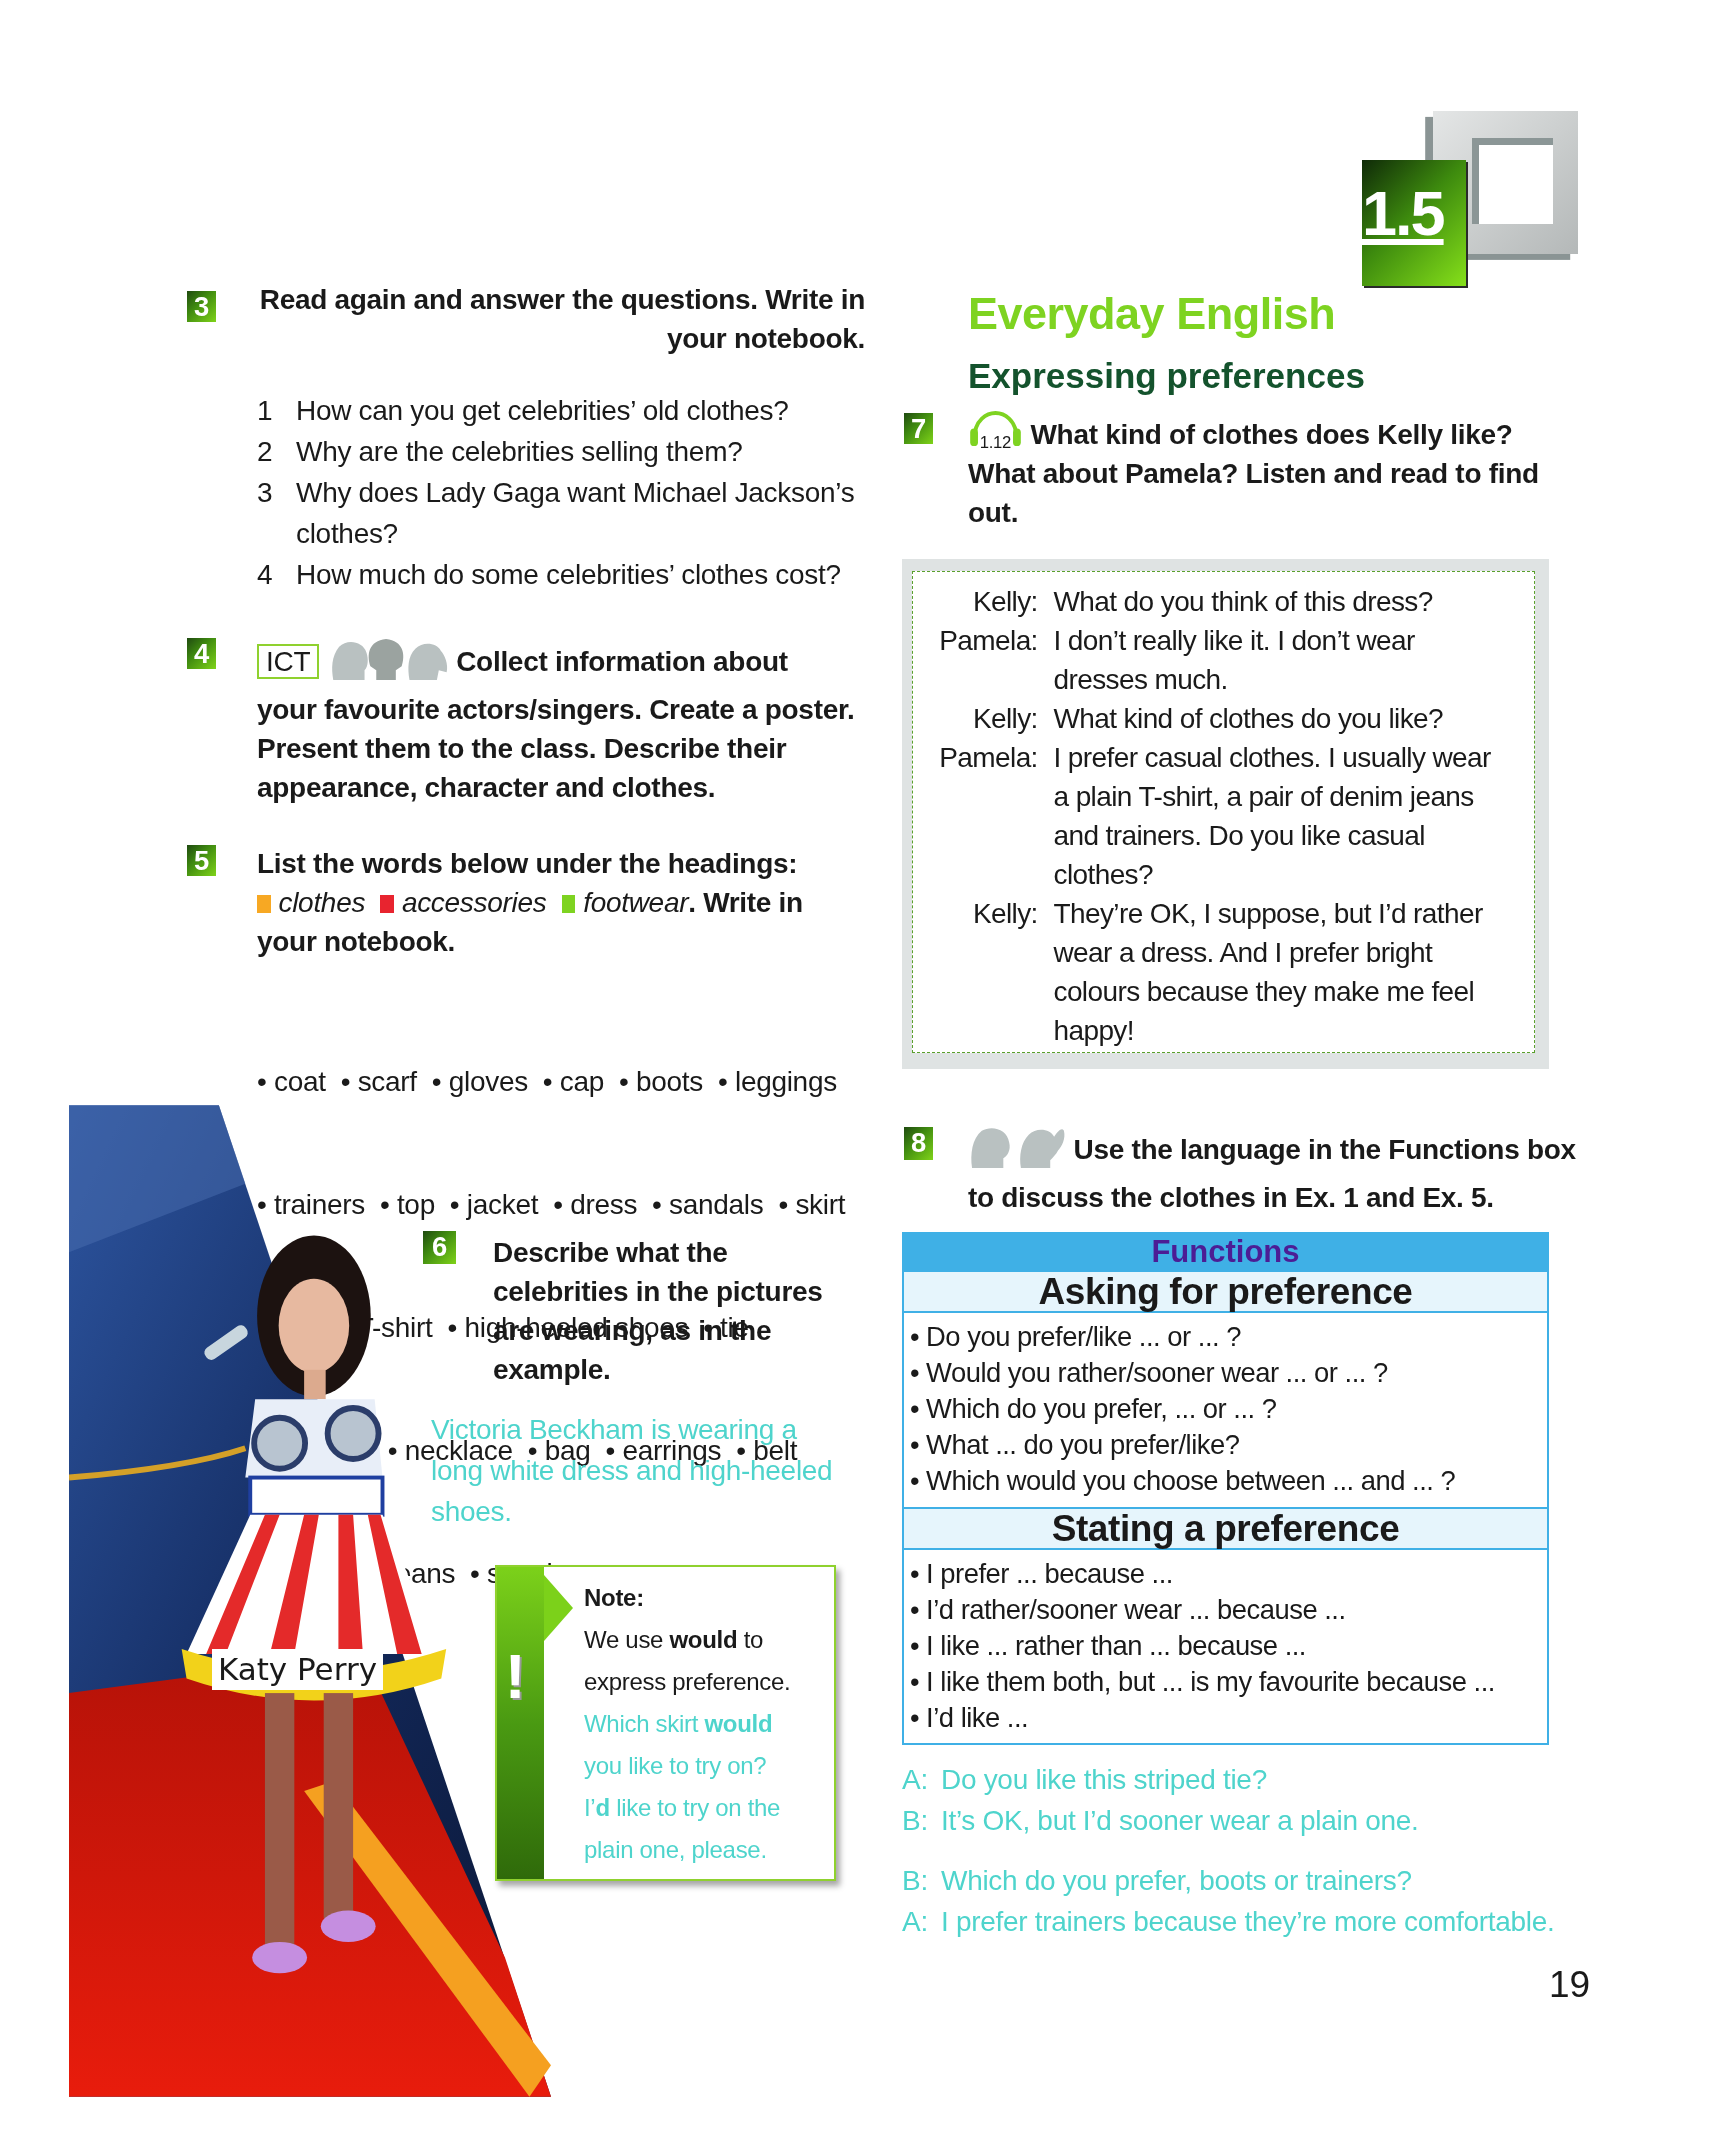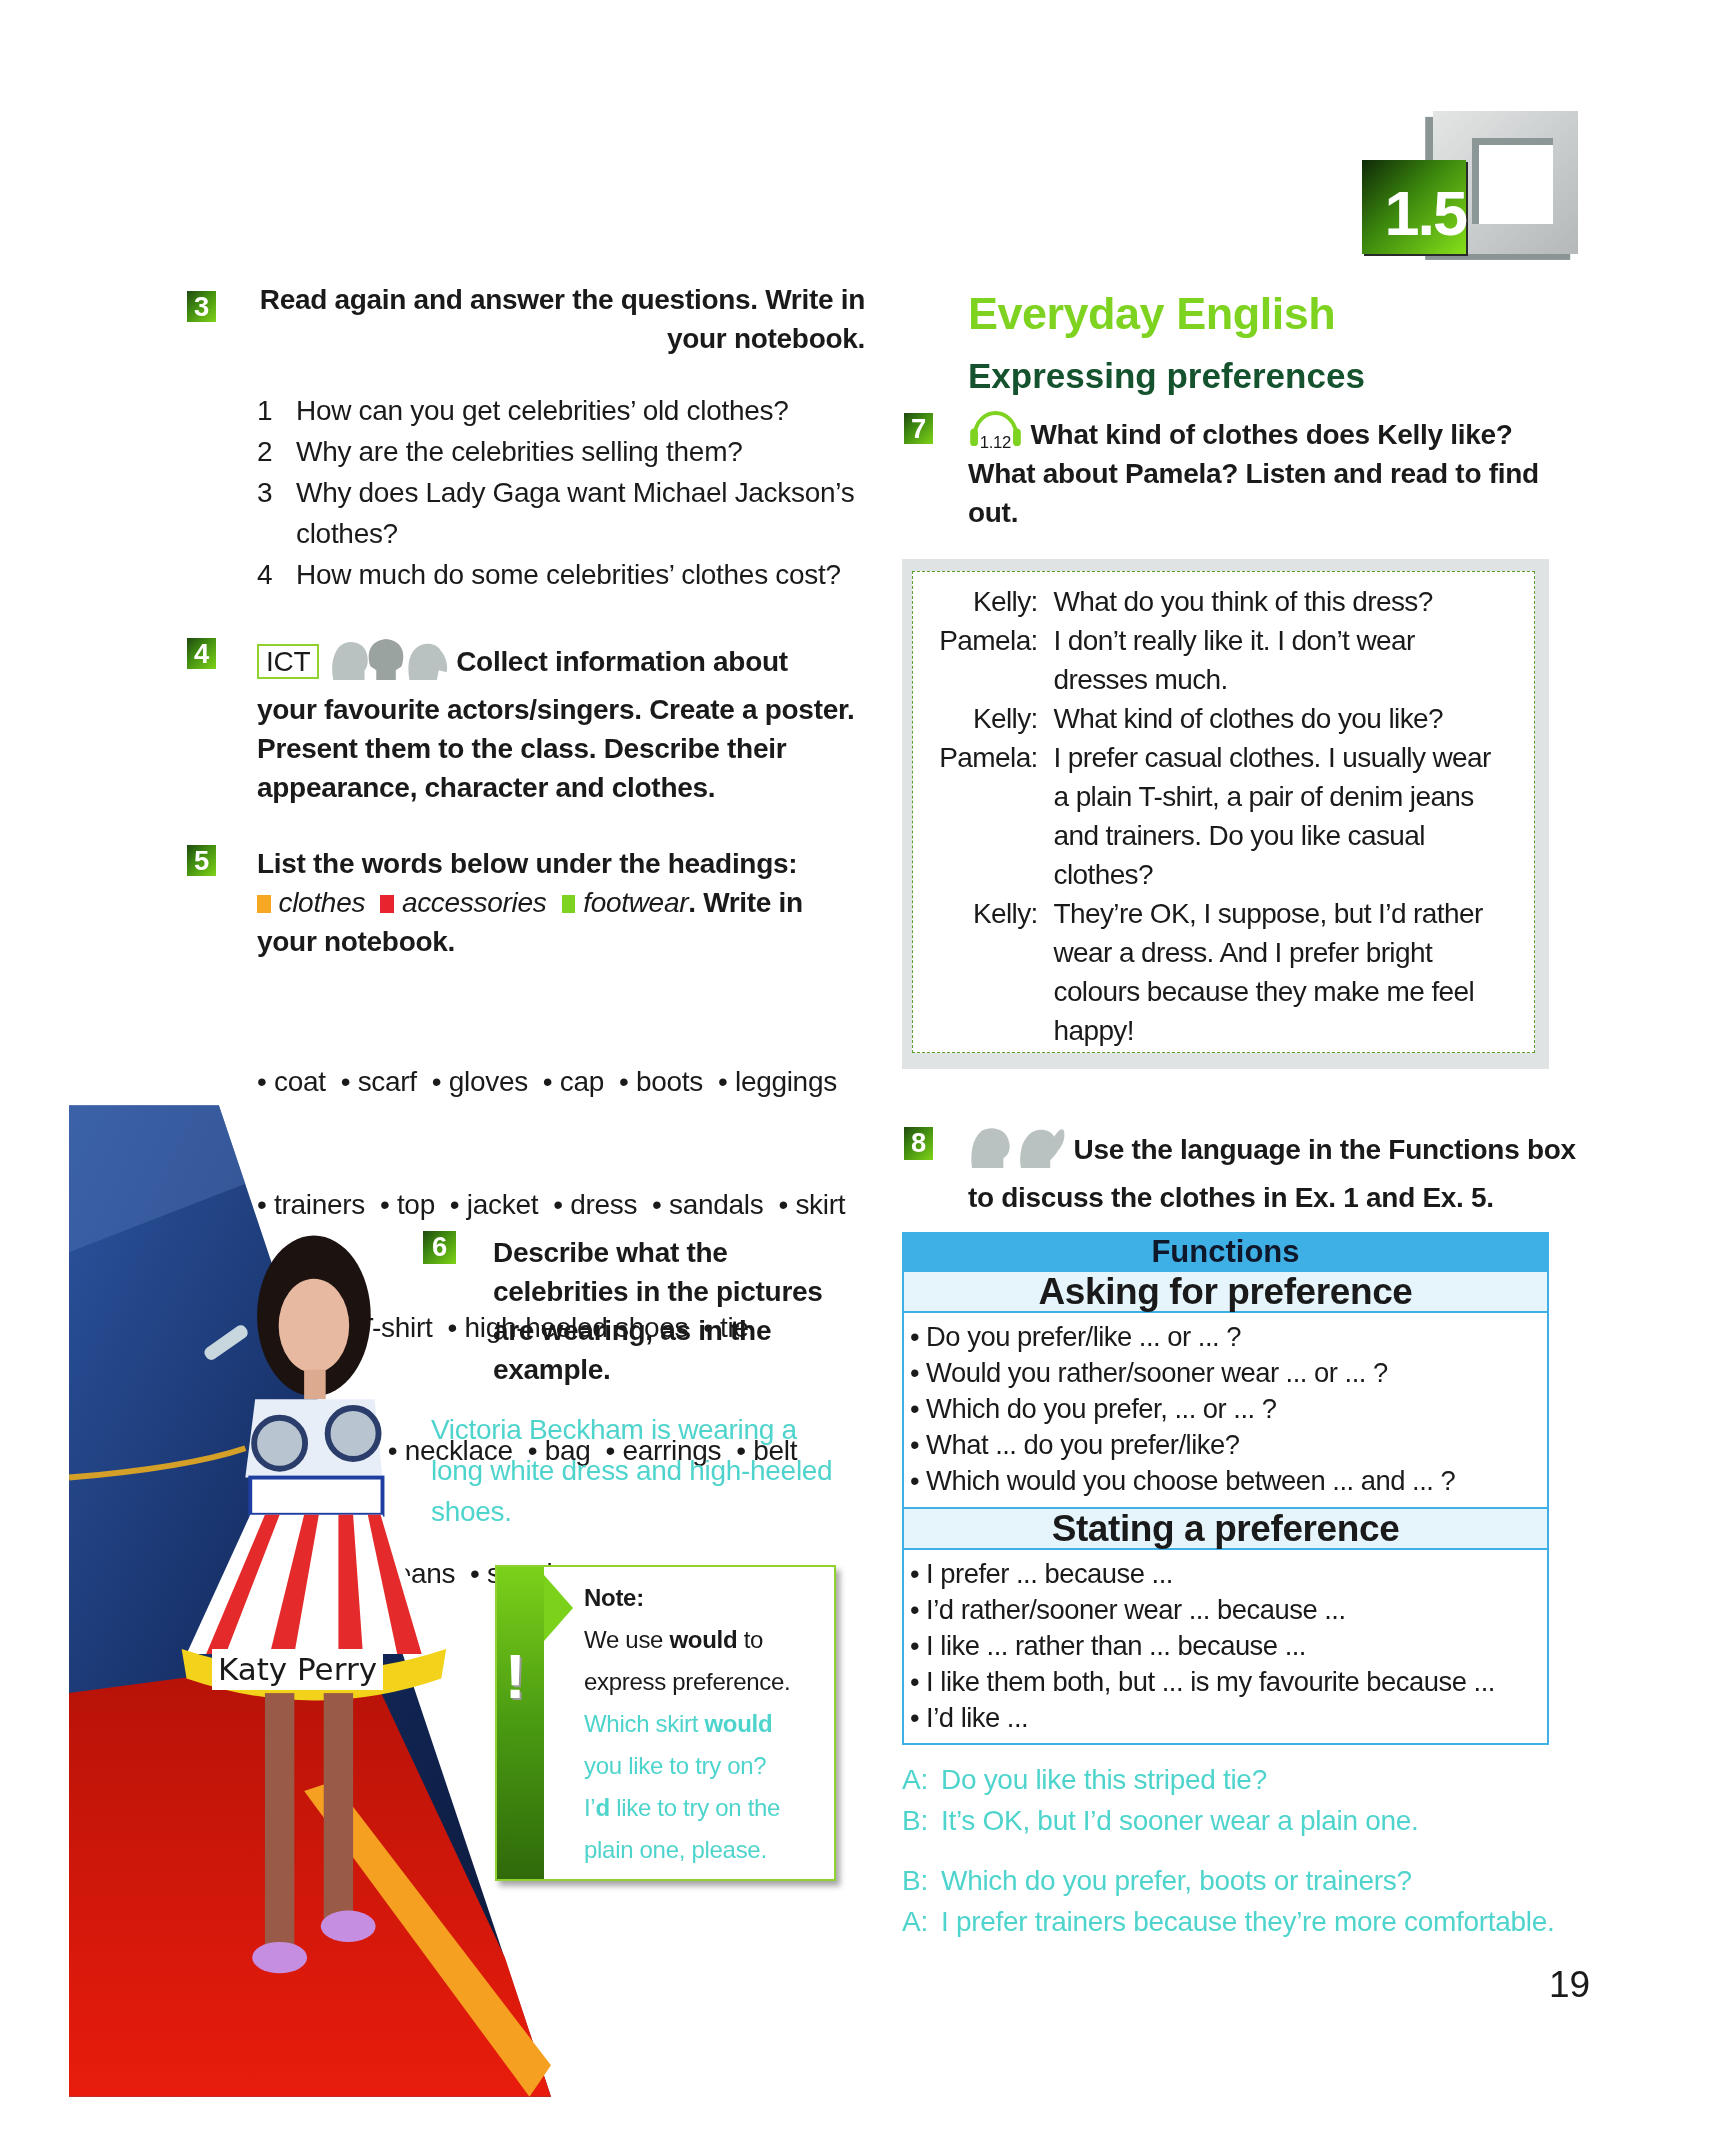--- a/index.html
+++ b/index.html
@@ -11,37 +11,37 @@
     background:linear-gradient(135deg,#1f4a10 0%,#3f8a10 40%,#7fd319 100%);
     font-family:"Liberation Sans", sans-serif; }
   .instr { font-size:28px; line-height:39px; font-weight:bold; letter-spacing:-0.3px; }
   .body-txt { font-size:28px; line-height:41px; letter-spacing:-0.3px; }
   .teal { color:#4ed4cc; }
   
   .unit-gray { position:absolute; left:1433px; top:111px; width:145px; height:143px;
     background:linear-gradient(135deg,#e4e6e6,#b4b8b8); box-shadow:-7.8px 5.9px 0 #8a9494; }
   .unit-gray-inner { position:absolute; left:39px; top:26.5px; width:81px; height:86px;
     background:#fff; border-top:7.8px solid #8b9696; border-left:7.8px solid #8b9696; box-sizing:border-box; }
-  .unit-green { position:absolute; left:1362px; top:160px; width:104px; height:94px;
+  .unit-green { position:absolute; left:1362px; top:160px; width:104px; height:126px;
     background:linear-gradient(135deg,#0f2a08 0%,#3d8a0e 45%,#86e01a 100%);
-    color:#fff; font-weight:bold; font-size:63px; line-height:106px; text-align:right;
-    letter-spacing:-2px; box-shadow:2px 2px 0 #2a2a2a; }
+    color:#fff; font-weight:bold; font-size:63px; line-height:106px; text-align:left;
+    letter-spacing:-2px; box-shadow:2px 2px 0 #2a2a2a;text-decoration:underline; }
   
   .ee-title { font-size:45px; font-weight:bold; color:#7ed321; letter-spacing:-0.5px; }
   .ee-sub { font-size:35px; font-weight:bold; color:#14532d; }
   
   .dlg-outer { position:absolute; left:902px; top:559px; width:647px; height:510px; background:#dfe3e3; }
   .dlg-inner { position:absolute; left:9.8px; top:11.8px; width:623px; height:482px; background:#fff;
     border:1.5px dashed #5aa02c; box-sizing:border-box; padding:9.8px 0 0 0; }
   .dlg-row { display:flex; font-size:28px; line-height:39px; font-family:"Liberation Sans Narrow","Liberation Sans", sans-serif; letter-spacing:-0.6px; }
   .dlg-speaker { width:125px; text-align:right; flex:none; }
   .dlg-text { padding-left:15.7px; width:480px; }
   
   .fn-box { position:absolute; left:902px; top:1232px; width:647px; border:2px solid #3fb0e6; box-sizing:border-box; }
-  .fn-head { background:#3fb0e6; color:#0f172a; font-weight:bold; font-size:31px; text-align:center; height:36px; line-height:36px; }
+  .fn-head { background:#3fb0e6; color:#4c1d95; font-weight:bold; font-size:31px; text-align:center; height:36px; line-height:36px; }
   .fn-sub { background:#e6f5fc; font-weight:bold; font-size:37px; text-align:center; height:39px; line-height:39px;
     border-top:2px solid #3fb0e6; border-bottom:2px solid #3fb0e6; letter-spacing:-0.4px; }
   .fn-list { list-style:none; margin:0; padding:5.9px 0 7.8px 5.9px; font-size:27.4px; line-height:36px; letter-spacing:-0.5px; }
   .fn-list li::before { content:"• "; }
   
   .note { position:absolute; left:495px; top:1565px; width:341px; height:316px; background:#fff;
     border:2.9px solid #8fd12e; box-sizing:border-box; box-shadow:3.9px 4.9px 5.9px rgba(0,0,0,0.35); }
   .note-bar { position:absolute; left:0; top:0; width:47px; height:100%;
     background:linear-gradient(180deg,#7cd11a 0%,#4a9a12 50%,#2f6a0a 100%); }
   .note-flag { position:absolute; left:47px; top:7.8px; width:0; height:0;

